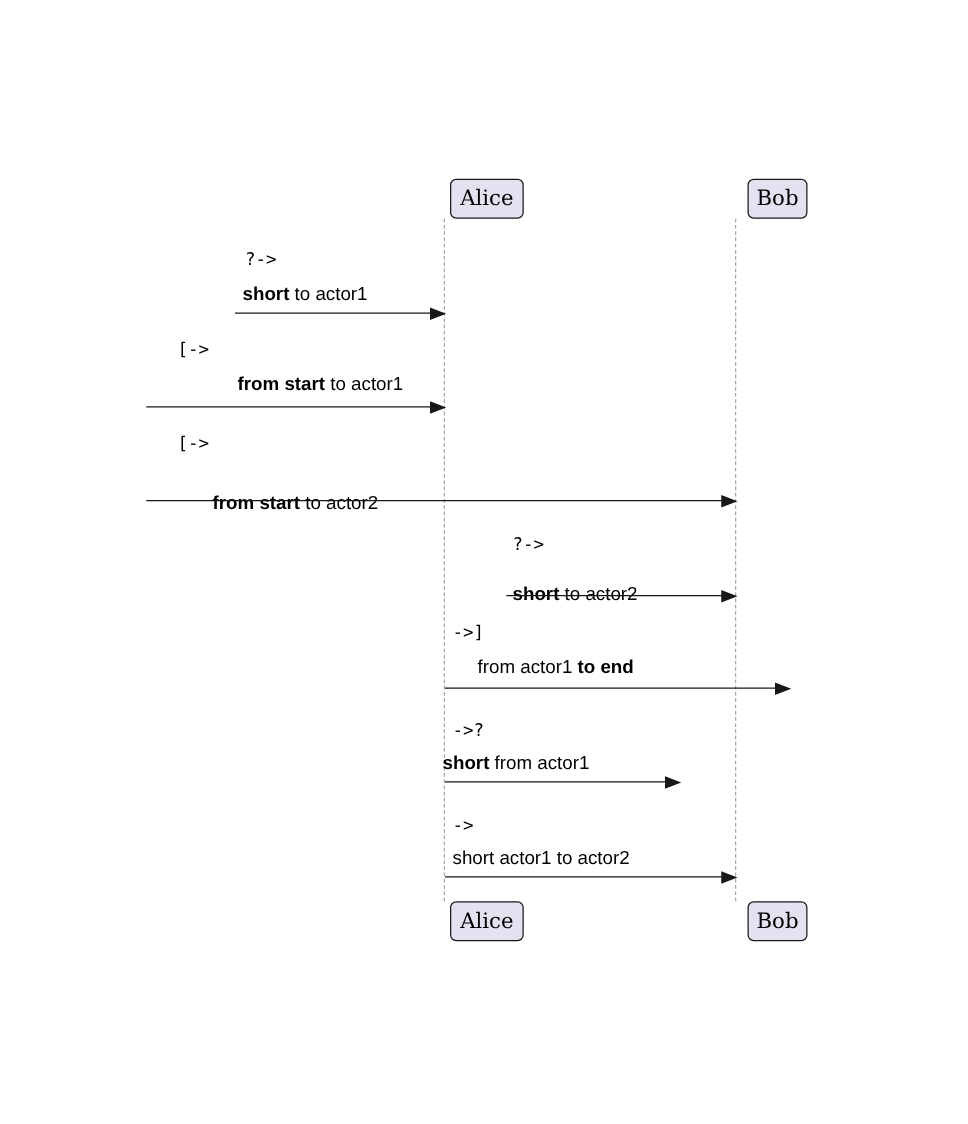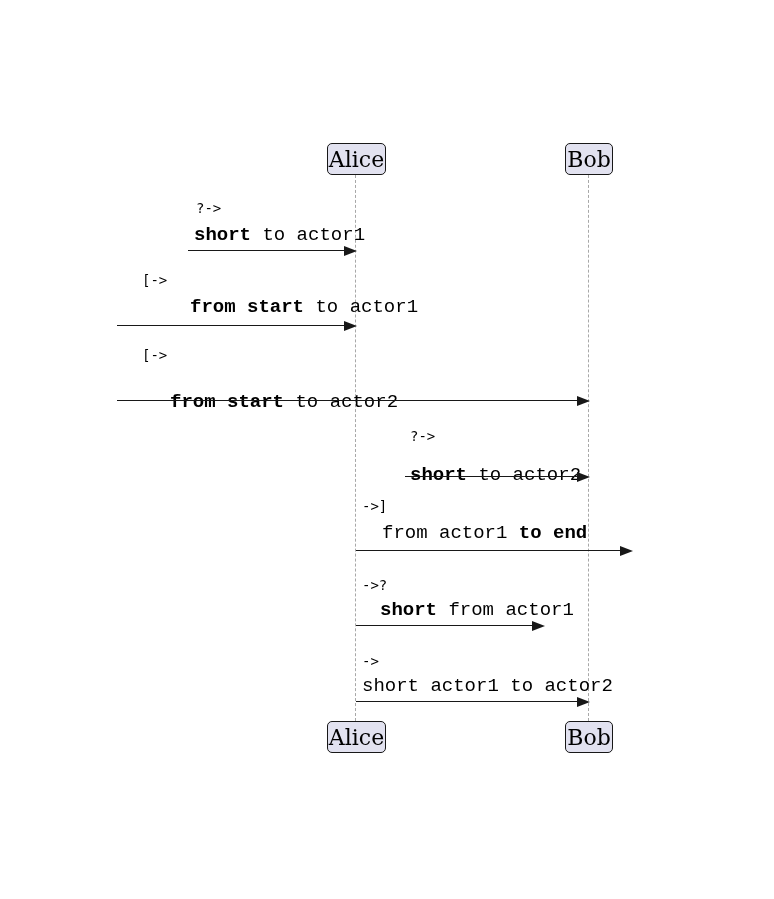--- a/index.html
+++ b/index.html
@@ -20,39 +20,40 @@
   #lifeline-bob   { left: 588px; top: 175px; height: 546px; }
   .actor {
     position: absolute;
     box-sizing: border-box;
     background: var(--actor-fill, #E2E2F0);
     border: 1.5px solid var(--actor-border, #181818);
     border-radius: 5px;
     display: flex;
     align-items: center;
     justify-content: center;
-    font-size: 22px;
+    font-size: 17px;
     color: var(--text, #000000);
+    margin-left: 33px;
   }
   #actor-alice-top    { left: 327px; top: 143px; width: 59px; height: 32px; }
   #actor-bob-top      { left: 565px; top: 143px; width: 48px; height: 32px; }
   #actor-alice-bottom { left: 327px; top: 721px; width: 59px; height: 32px; }
   #actor-bob-bottom   { left: 565px; top: 721px; width: 48px; height: 32px; }
 
   .code {
     position: absolute;
     font-family: "DejaVu Sans Mono", monospace;
     font-size: 14px;
     color: var(--text, #000000);
     line-height: 18px;
   }
   .label {
     position: absolute;
-    font-family: Liberation Mono, monospace;
-    font-size: 19px;
+    font-family: Liberation Sans, sans-serif;
+    font-size: 15px;
     line-height: 21px;
     color: var(--text, #000000);
     white-space: pre;
     text-align: right;
   }
   .label b { font-weight: 700; }
   .arrow { position: absolute; height: 10px; }
   .arrow .shaft {
     position: absolute;
     left: 0; right: 4px; top: 4px;
@@ -83,21 +84,21 @@
 
   #m4 .code  { left: 410px; top: 427px; }
   #m4 .label { left: 410px; top: 465px; }
   #m4 .arrow { left: 405px; top: 472px; width: 185px; }
 
   #m5 .code  { left: 362px; top: 497px; }
   #m5 .label { left: 362px; top: 523px; margin-left: 20px; }
   #m5 .arrow { left: 356px; top: 546px; width: 277px; }
 
   #m6 .code  { left: 362px; top: 576px; }
-  #m6 .label { left: 380px; top: 600px; }
+  #m6 .label { left: 354px; top: 600px; }
   #m6 .arrow { left: 356px; top: 621px; width: 189px; }
 
   #m7 .code  { left: 362px; top: 652px; }
   #m7 .label { left: 362px; top: 676px; }
   #m7 .arrow { left: 356px; top: 697px; width: 234px; }
 </style>
 </head>
 <body>
 
 <div class="canvas">

